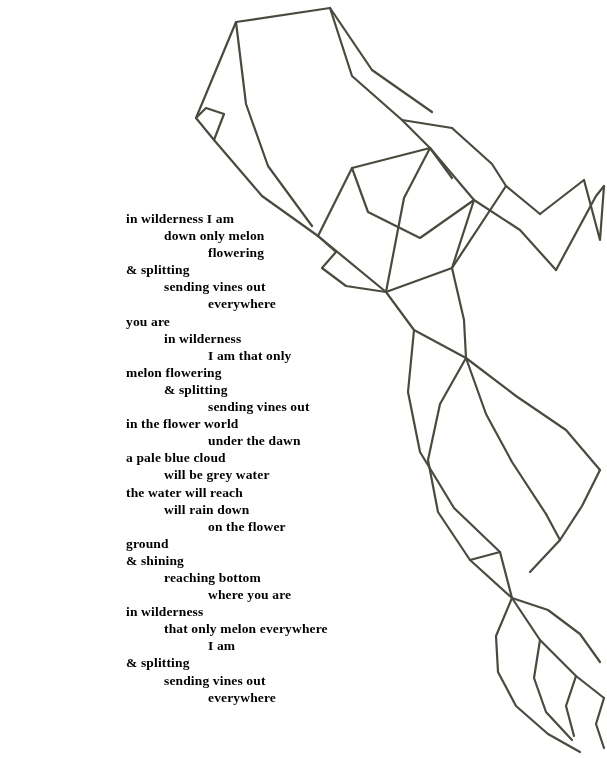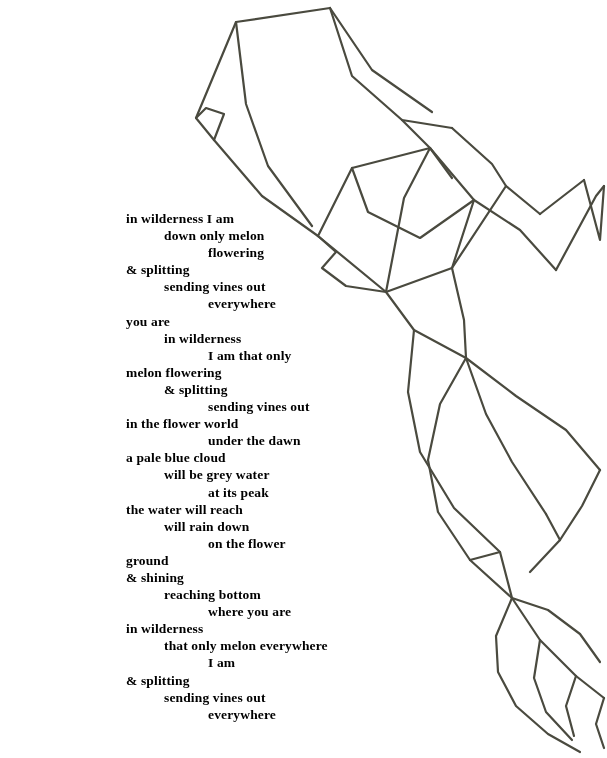--- a/index.html
+++ b/index.html
@@ -99,21 +99,20 @@
       <span class="line ind0">you are</span>
       <span class="line ind1">in wilderness</span>
       <span class="line ind2">I am that only</span>
       <span class="line ind0">melon flowering</span>
       <span class="line ind1">&amp; splitting</span>
       <span class="line ind2">sending vines out</span>
       <span class="line ind0">in the flower world</span>
       <span class="line ind2">under the dawn</span>
       <span class="line ind0">a pale blue cloud</span>
       <span class="line ind1">will be grey water</span>
-      <span class="line ind2">at its peak</span>
       <span class="line ind0">the water will reach</span>
       <span class="line ind1">will rain down</span>
       <span class="line ind2">on the flower</span>
       <span class="line ind0">ground</span>
       <span class="line ind0">&amp; shining</span>
       <span class="line ind1">reaching bottom</span>
       <span class="line ind2">where you are</span>
       <span class="line ind0">in wilderness</span>
       <span class="line ind1">that only melon everywhere</span>
       <span class="line ind2">I am</span>

